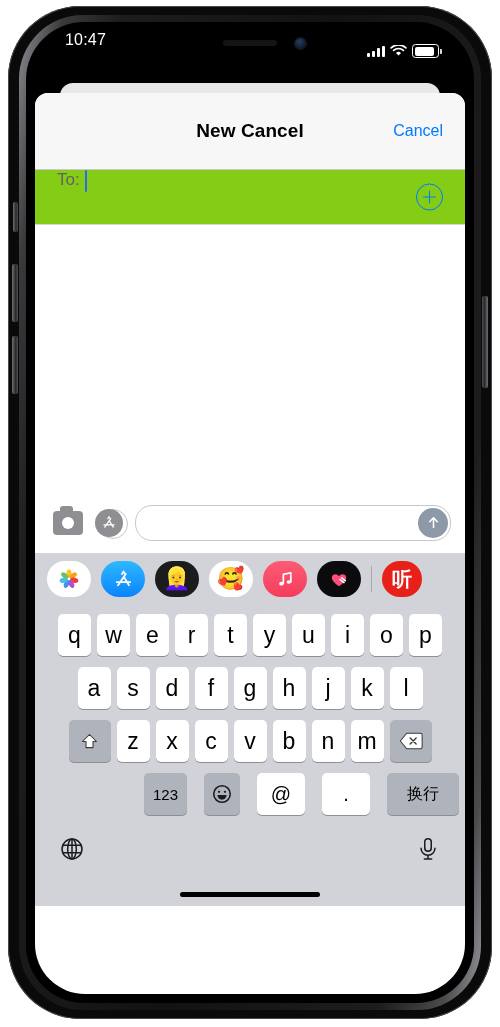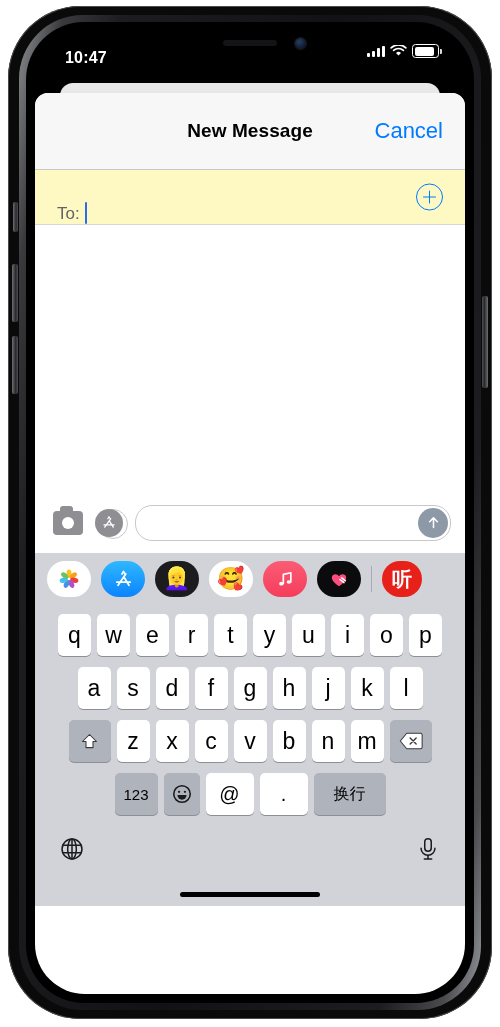--- a/index.html
+++ b/index.html
@@ -44,21 +44,21 @@
     width:172px;height:27px;background:#000;
     border-bottom-left-radius:18px;border-bottom-right-radius:18px;z-index:60;
   }
   .speaker{position:absolute;left:50%;transform:translateX(-50%);top:9px;width:54px;height:6px;border-radius:3px;background:#141416;}
   .frontcam{position:absolute;right:30px;top:7px;width:11px;height:11px;border-radius:50%;
             background:radial-gradient(circle at 40% 35%,#27405e 0%,#13203a 55%,#0b0f1c 100%);
             box-shadow:0 0 0 1px #1a1a1c;}
 
   
   .statusbar{position:absolute;left:0;top:0;width:430px;height:44px;z-index:55;color:#fff;}
-  .sb-time{position:absolute;left:30px;top:18px;font-size:16px;font-weight:bold;letter-spacing:.2px;}
+  .sb-time{position:absolute;left:30px;top:0;font-size:16px;font-weight:normal;letter-spacing:.2px;}
   .sb-right{position:absolute;right:26px;top:13px;display:flex;align-items:center;gap:5px;}
   .bars{display:flex;align-items:flex-end;gap:2px;height:11px;}
   .bars i{display:block;width:3px;background:#fff;border-radius:1px;}
   .bars i:nth-child(1){height:4px;}
   .bars i:nth-child(2){height:6px;}
   .bars i:nth-child(3){height:8.5px;}
   .bars i:nth-child(4){height:11px;}
   .batt{width:25px;height:12px;border:1.5px solid #fff;border-radius:3.5px;position:relative;}
   .batt::after{content:"";position:absolute;right:-3.5px;top:3.5px;width:2px;height:5px;background:#fff;border-radius:0 1px 1px 0;opacity:.85;}
   .batt i{position:absolute;left:1.5px;top:1.5px;bottom:1.5px;width:19px;background:#fff;border-radius:2px;display:block;}
@@ -75,27 +75,27 @@
 
   
   .navbar{
     position:relative;height:76px;background:#f7f7f7;
     border-bottom:.5px solid #c9c9cb;
     display:flex;align-items:center;justify-content:center;
   }
   .nav-title{font-size:19px;font-weight:bold;color:#000;letter-spacing:.1px;}
   .nav-cancel{
     position:absolute;right:22px;top:50%;transform:translateY(-50%);
-    font-size:22px;color:#007aff;
+    font-size:16px;color:#007aff;
   }
 
   
   .tofield{
-    position:relative;height:54px;background:#fef9c3;
-    border-bottom:.5px solid #d6d6d8;display:flex;align-items:flex-end;
+    position:relative;height:54px;background:#84cc16;
+    border-bottom:.5px solid #d6d6d8;display:flex;align-items:flex-start;
   }
   .to-label{margin-left:22px;font-size:17px;color:#636366;}
   .caret{width:2px;height:22px;background:#2b6bf3;margin-left:5px;border-radius:1px;}
   .add-btn{
     position:absolute;right:22px;top:50%;transform:translateY(-50%);
     width:25px;height:25px;border-radius:50%;border:1.8px solid #007aff;
     display:flex;align-items:center;justify-content:center;
   }
   .add-btn::before{content:"";position:absolute;width:13px;height:1.8px;background:#007aff;border-radius:1px;}
   .add-btn::after{content:"";position:absolute;width:1.8px;height:13px;background:#007aff;border-radius:1px;}
@@ -155,21 +155,21 @@
   .krow3 .key{width:33px;}
   .key.dark{background:#aeb3bc;box-shadow:0 1px 0 #8e8f94;}
   .key.shift{width:42px;}
   .key.del{width:42px;}
   .key.num{width:43px;font-size:15px;}
   .key.emoji{width:36px;}
   .key.space{flex:1;max-width:124px;font-size:18px;font-family:"DejaVu Sans",sans-serif;}
   .key.at{width:48px;font-size:20px;}
   .key.dot{width:48px;font-size:20px;}
   .key.ret{width:72px;font-size:16px;font-family:"DejaVu Sans",sans-serif;}
-  .krow4{gap:6px;padding:0 6px;}
+  .krow4{gap:17px;padding:0 6px;justify-content:flex-end;}
   .kbbottom{display:flex;align-items:center;justify-content:space-between;padding:0 24px;height:46px;}
   .globe,.mic{width:26px;height:26px;}
   .homebar{
     position:absolute;left:50%;transform:translateX(-50%);bottom:9px;
     width:140px;height:5px;border-radius:3px;background:#000;
   }
 </style>
 </head>
 <body>
 
@@ -208,21 +208,21 @@
               <i></i>
             </div>
         </div>
       </div>
 
       <div class="card-back"></div>
 
       <div class="sheet">
 
         <div class="navbar">
-          <div class="nav-title">New Message</div>
+          <div class="nav-title">New Cancel</div>
           <div class="nav-cancel">Cancel</div>
         </div>
 
         <div class="tofield">
           <div class="to-label">To:</div>
           <div class="caret"></div>
           <div class="add-btn"></div>
         </div>
 
         <div class="msgbody"></div>

